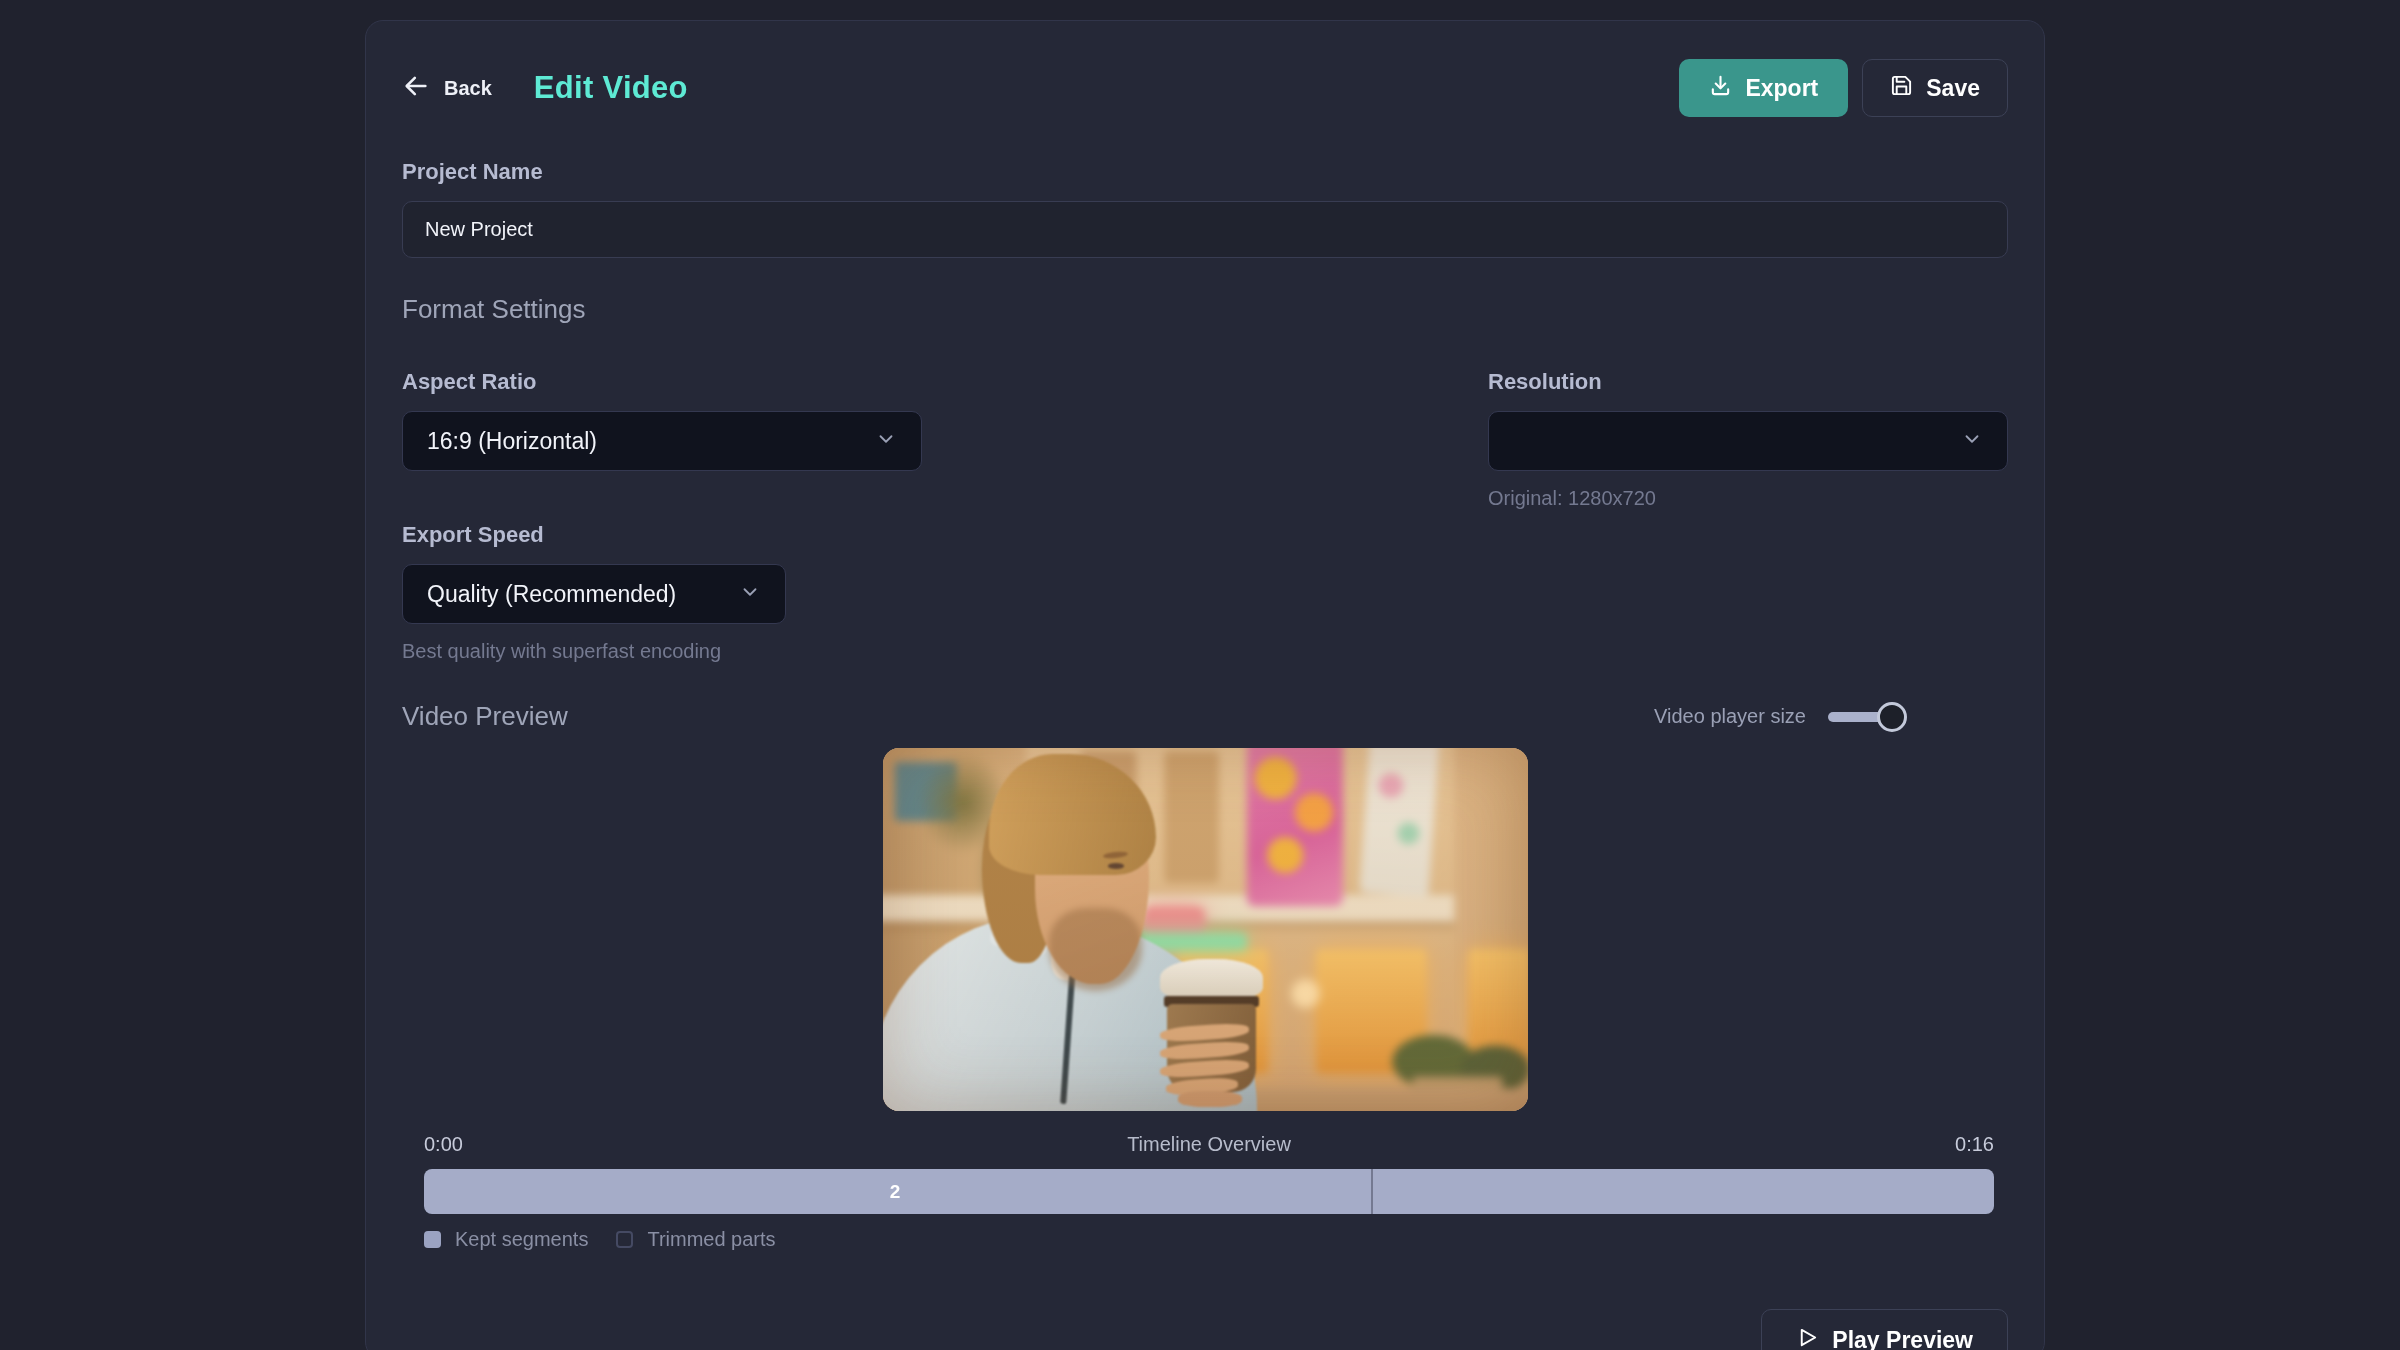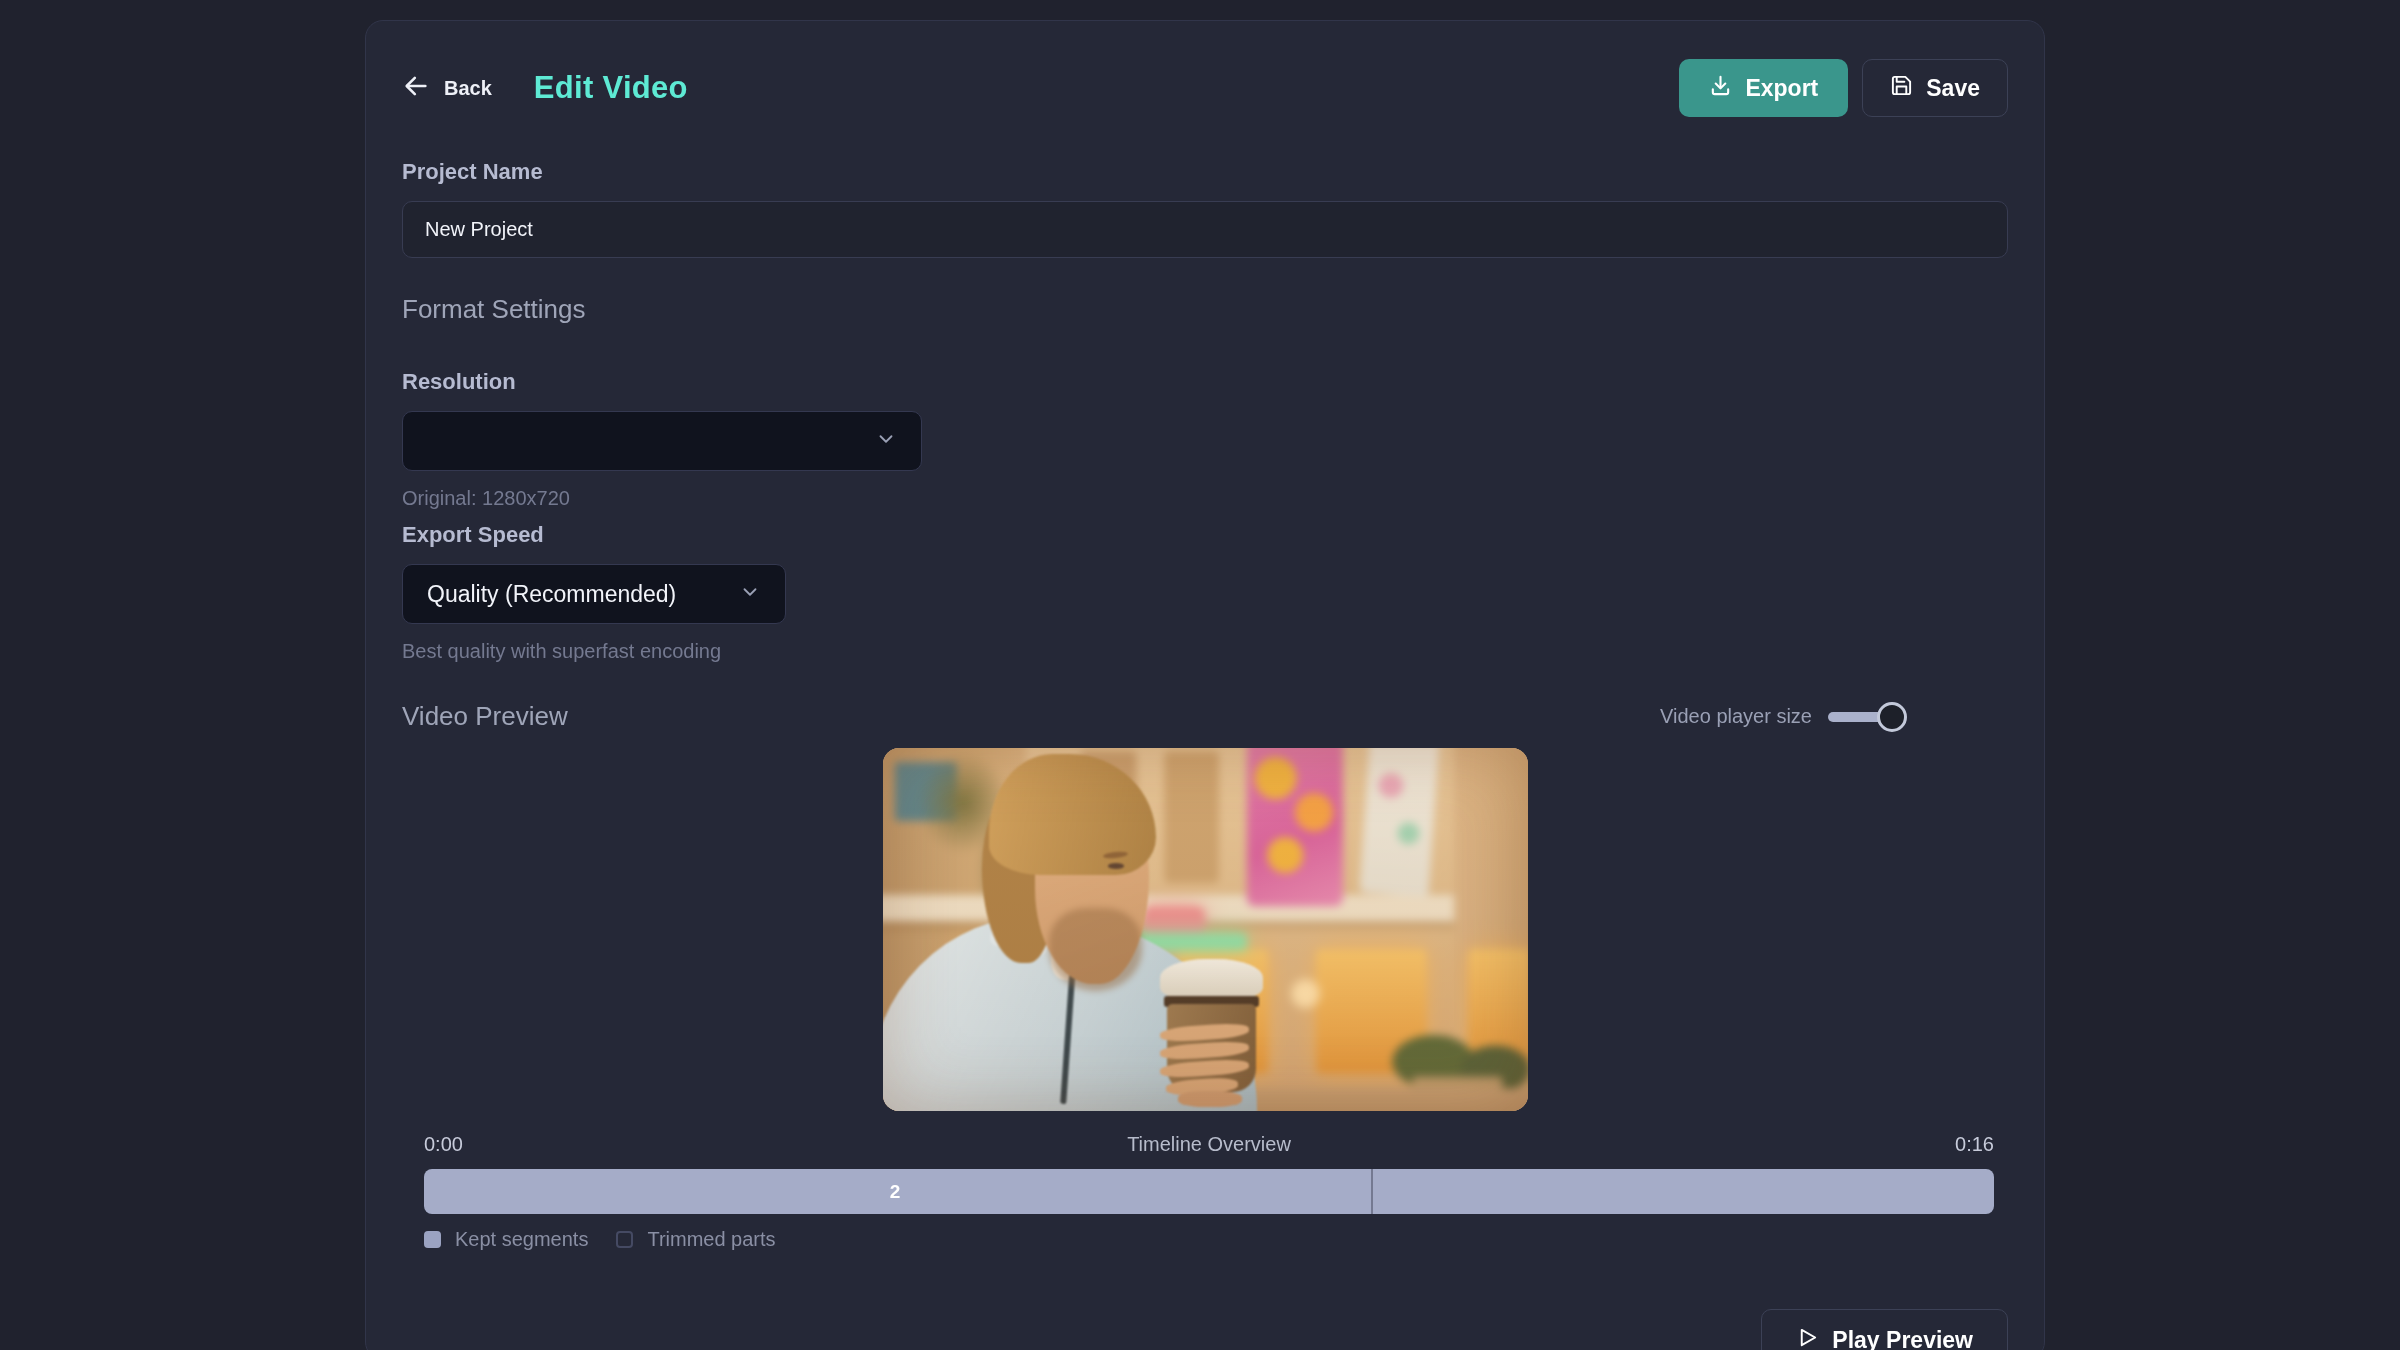--- a/index.html
+++ b/index.html
@@ -42,21 +42,21 @@
     padding:0 24px; cursor:pointer; }
   .select .value { font-size:23px; font-weight:500; color:#f2f4fa; }
   .select svg { width:22px; height:22px; flex:none; }
 
   .export-speed { margin-top:12px; }
   .export-speed .select { width:384px; }
 
   
   .preview-header { display:flex; align-items:center; margin-top:38px; }
   .preview-header .section-heading { flex:1; }
-  .player-size { display:flex; align-items:center; gap:16px; margin-right:114px; }
+  .player-size { display:flex; align-items:center; gap:22px; margin-right:114px; }
   .player-size-label { font-size:20px; color:#9aa0b5; }
   .size-slider { position:relative; width:66px; height:10px; border-radius:6px;
     background:#aab1cb; cursor:pointer; }
   .size-slider .thumb { position:absolute; right:-13px; top:-10px; width:30px; height:30px;
     border-radius:50%; background:#1d2029; border:3px solid #c3c9da; }
 
   
   .video-frame { position:relative; width:645px; height:363px; margin:16px auto 0;
     border-radius:16px; overflow:hidden; background:#d9ae7e; }
   .pf { position:absolute; }
@@ -207,20 +207,31 @@
 
   
   <div class="field-label project-label">Project Name</div>
   <input class="project-input" type="text" value="New Project" style="">
 
   
   <div class="section-heading format-heading">Format Settings</div>
 
   <div class="grid3">
     <div class="col">
+      <div class="field-label">Aspect Ratio</div>
+      <div class="select">
+        <span class="value">16:9 (Horizontal)</span>
+        <span>
+          <svg viewBox="0 0 24 24" fill="none" stroke="#9aa0b5" stroke-width="2" stroke-linecap="round" stroke-linejoin="round">
+              <polyline points="6 9 12 15 18 9"></polyline>
+            </svg>
+        </span>
+      </div>
+    </div>
+    <div class="col">
       <div class="field-label">Resolution</div>
       <div class="select">
         <span class="value"></span>
         <span>
           <svg viewBox="0 0 24 24" fill="none" stroke="#9aa0b5" stroke-width="2" stroke-linecap="round" stroke-linejoin="round">
               <polyline points="6 9 12 15 18 9"></polyline>
             </svg>
         </span>
       </div>
       <div class="helper">Original: 1280x720</div>

